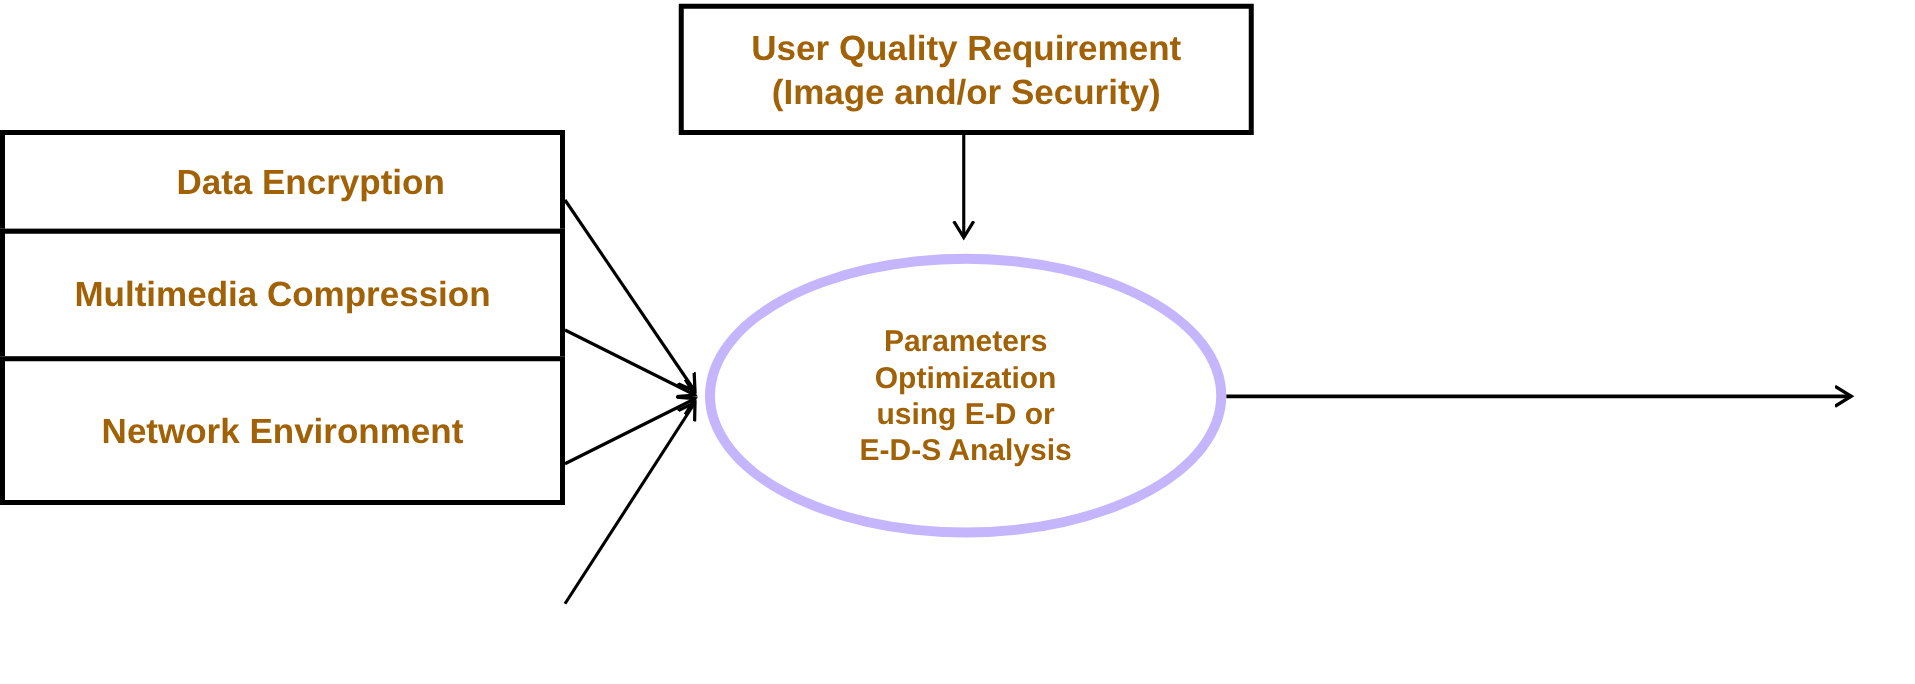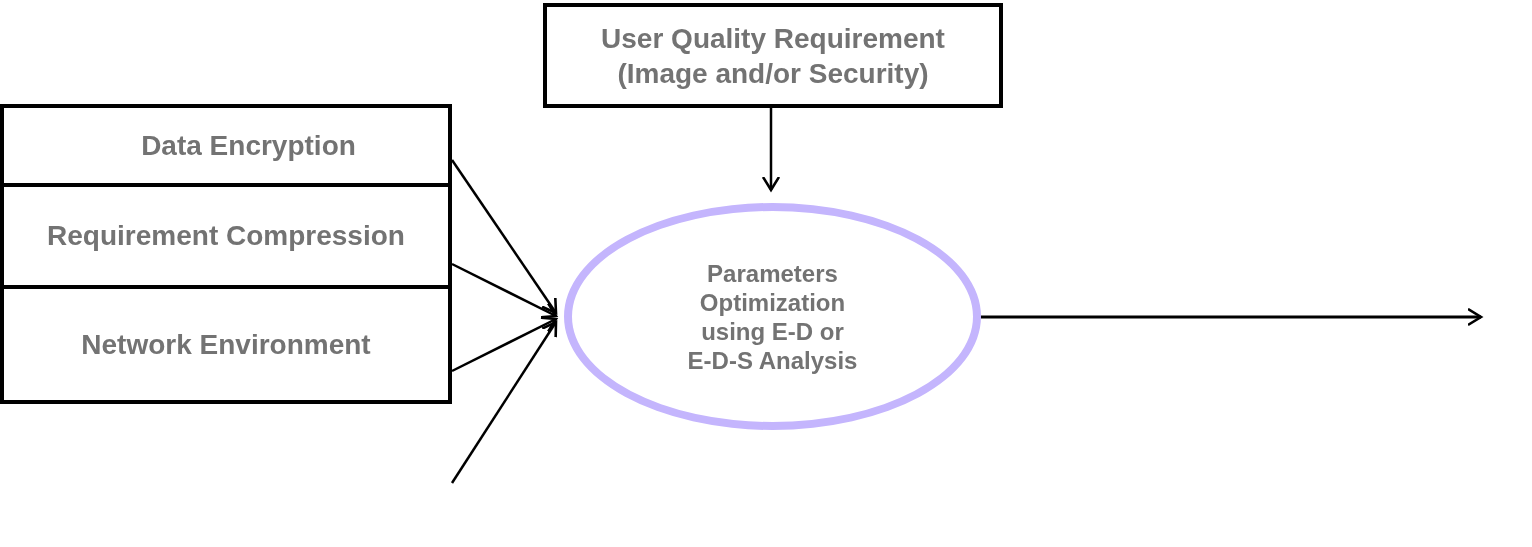--- a/index.html
+++ b/index.html
@@ -7,21 +7,21 @@
     padding: 0;
     background: #ffffff;
     font-family: "Liberation Sans", sans-serif;
   }
   .canvas {
     position: relative;
     width: 1532px;
     height: 547px;
     background: #ffffff;
     overflow: hidden;
-    color: #737373;
+    color: #a16207;
   }
   .arrows-layer {
     position: absolute;
     left: 0;
     top: 0;
     width: 1532px;
     height: 547px;
     pointer-events: none;
   }
   .box {
@@ -115,21 +115,21 @@
     <line x1="771" y1="108" x2="771" y2="190" stroke="#000000" stroke-width="2.5" marker-end="url(#openArrow)"></line>
 
     <line x1="981" y1="317" x2="1481" y2="317" stroke="#000000" stroke-width="3" marker-end="url(#openArrow)"></line>
   </svg>
 
   <div class="box top-box">User Quality Requirement
 (Image and/or Security)</div>
 
   <div class="input-stack">
     <div class="box box-h1">Data Encryption</div>
-    <div class="box box-h2">Requirement Compression</div>
+    <div class="box box-h2">Multimedia Compression</div>
     <div class="box box-h4">Network Environment</div>
   </div>
 
   <div class="process-ellipse">Parameters
 Optimization
 using E-D or
 E-D-S  Analysis</div>
 
 
 </div>

